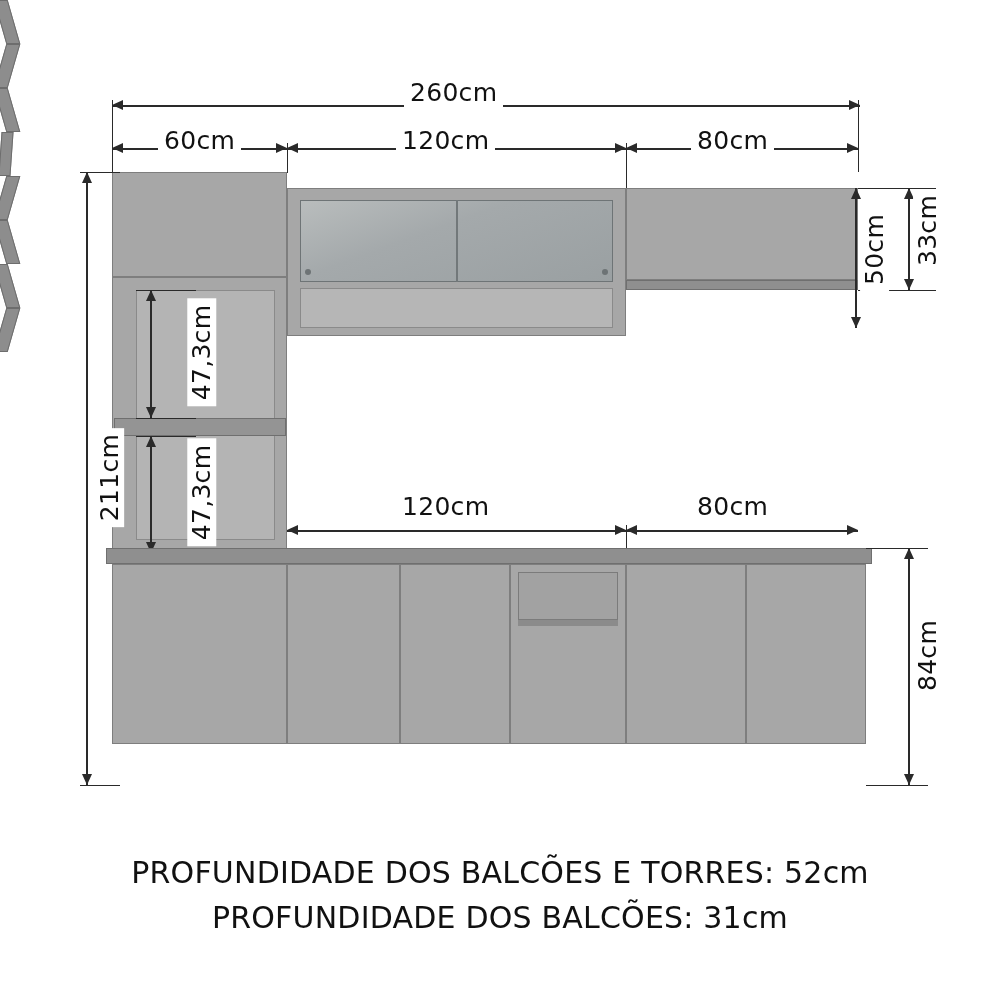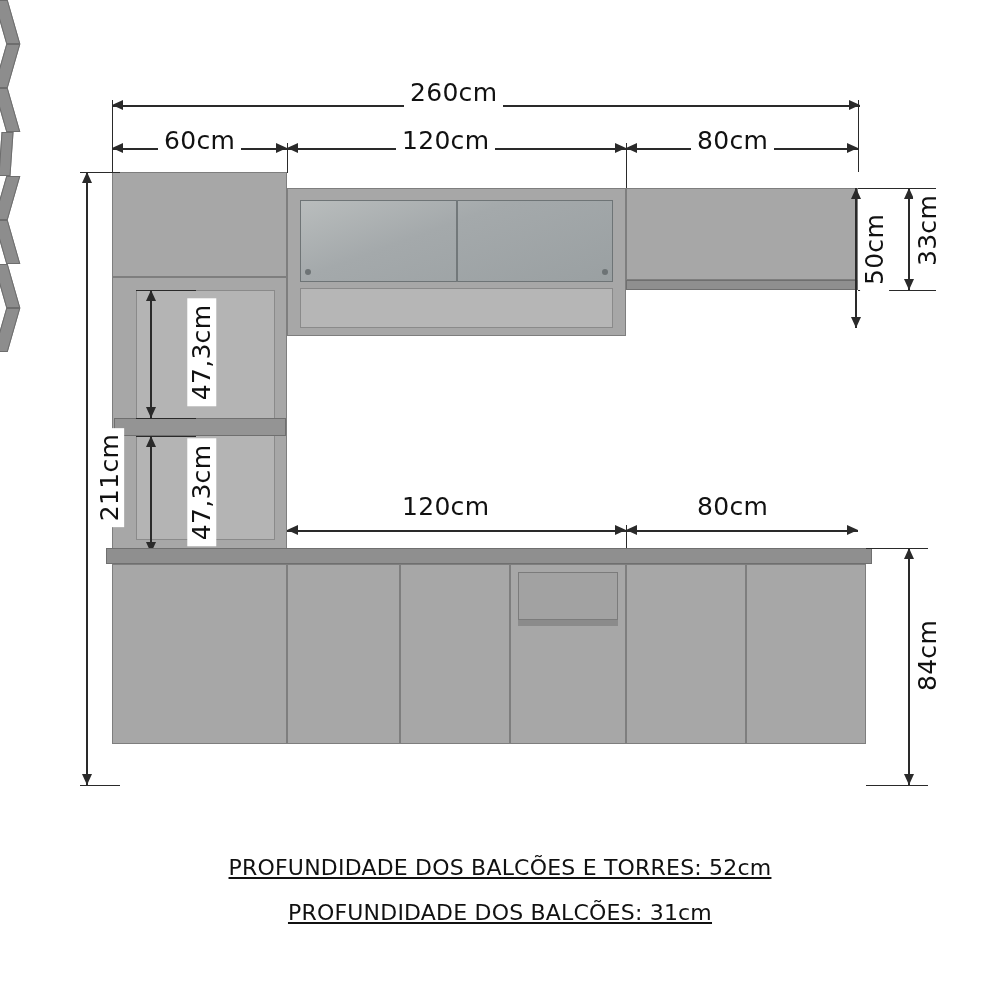--- a/index.html
+++ b/index.html
@@ -61,24 +61,23 @@
     background:linear-gradient(160deg,#b9bdbd 0%,#a4a9ab 40%,#9aa0a2 100%);
     border:1.5px solid #6e7476;
   }
   .counter{background:#8f8f8f;border:1.5px solid #6f6f6f;}
   .leg{background:#8d8d8d;border:1px solid #6d6d6d;}
 
   .caption{
     position:absolute;
     width:1000px;
     text-align:center;
-    font-size:22px;
+    font-size:30px;
     color:#111;
     letter-spacing:.2px;
-    text-decoration:underline;
   }
 </style>
 </head>
 <body>
 
 <div id="stage">
 
   <div class="dimline h-line" style="left:112px;top:105px;width:748px;"></div>
   <div class="arrow left" style="left:112px;top:100px;"></div>
   <div class="arrow right" style="left:849px;top:100px;"></div>

